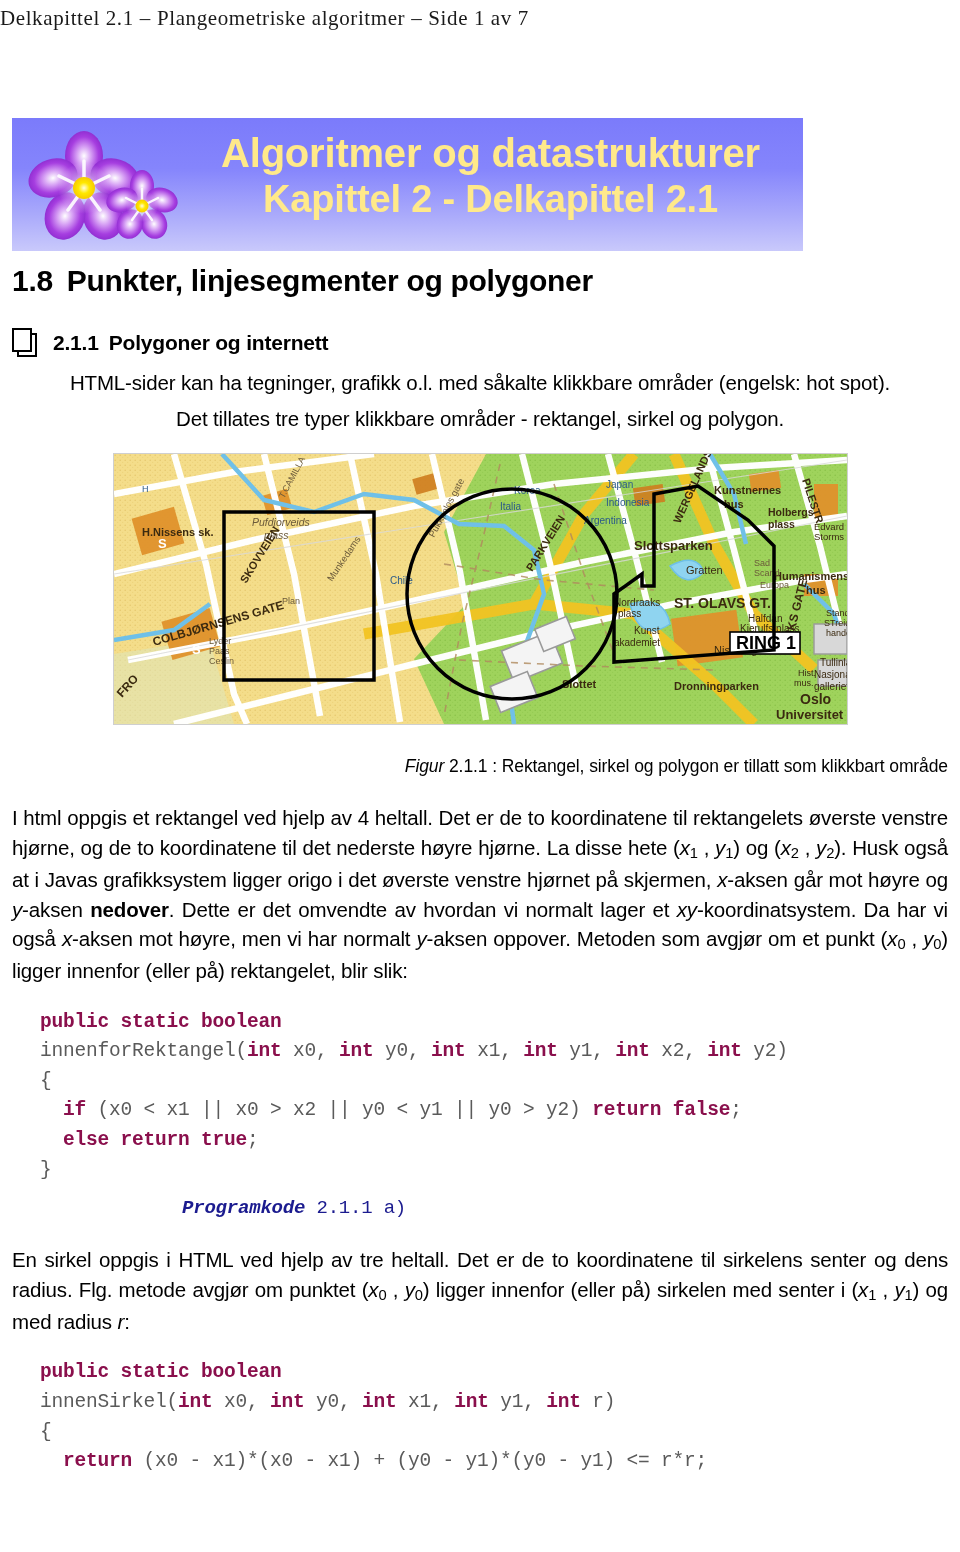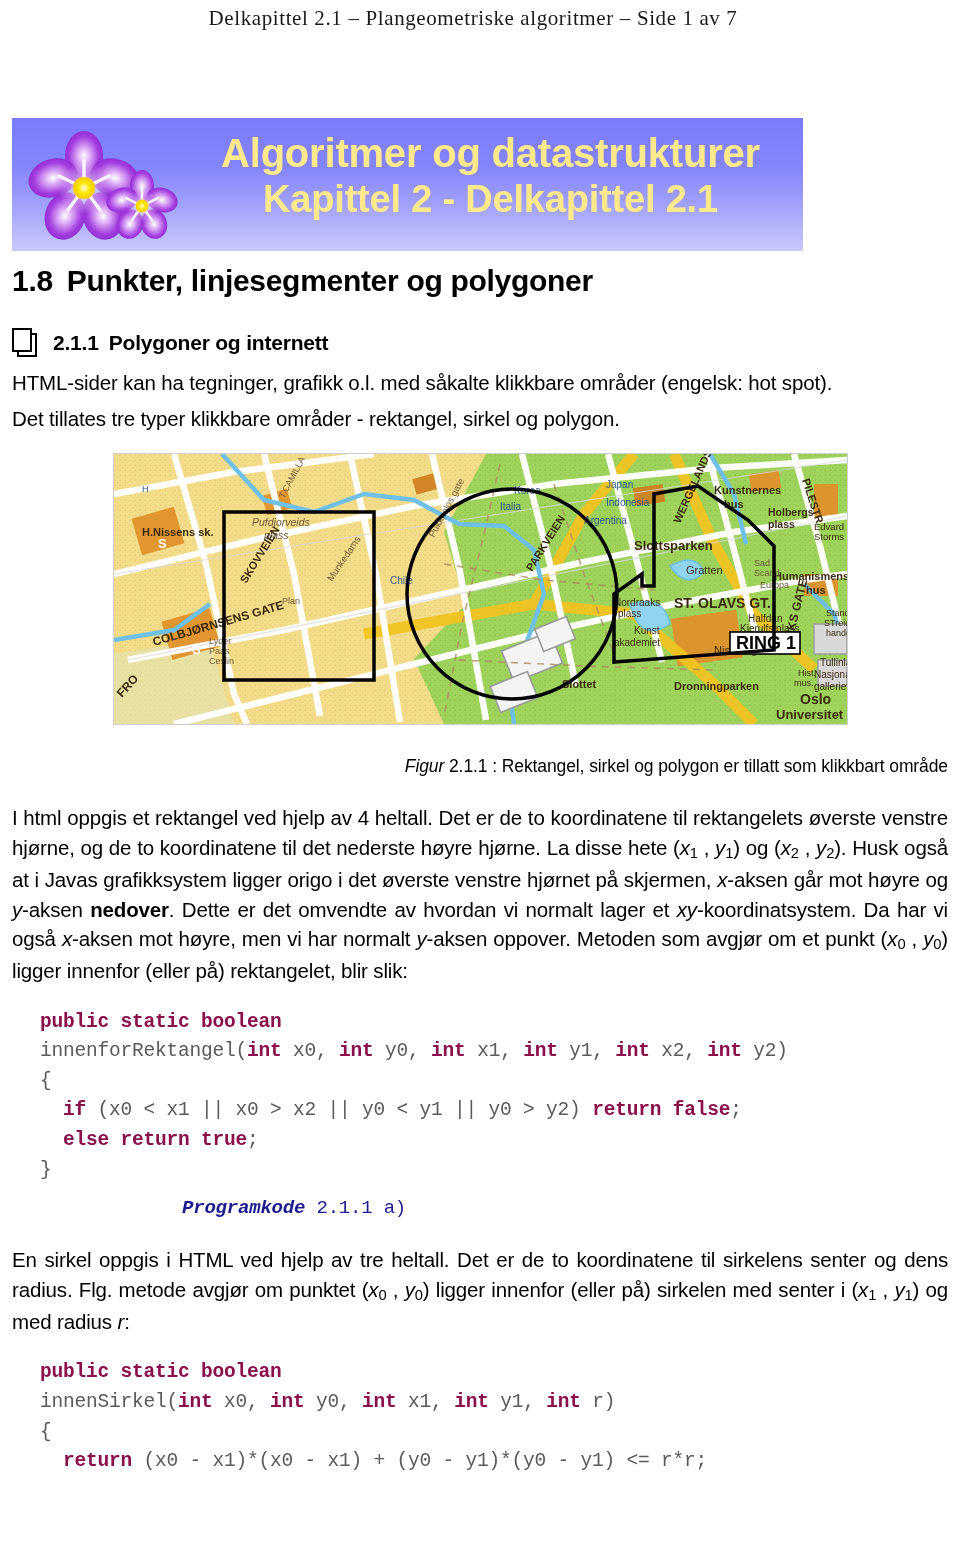--- a/index.html
+++ b/index.html
@@ -12,21 +12,21 @@
     width: 960px;
     height: 1552px;
     overflow: hidden;
     font-family: "Liberation Sans", sans-serif;
     color: #000000;
     position: relative;
   }
 
   
   .running-head {
-    text-align: center;
+    text-align: left;
     font-family: "Liberation Serif", serif;
     font-size: 21px;
     letter-spacing: 0.6px;
     color: #1a1a1a;
     padding: 6px 14px 0 0;
     white-space: nowrap;
   }
   .running-head .sep { padding: 0 6px; }
 
   
@@ -106,21 +106,21 @@
     font-weight: bold;
     margin: 0;
     letter-spacing: -0.2px;
   }
   h3.subsection-title .num { margin-right: 10px; }
 
   p.body {
     font-size: 20.5px;
     line-height: 1.45;
     margin: 0 0 6px 0;
-    text-align: left;
+    text-align: center;
     letter-spacing: -0.15px;
   }
   p.body.spaced { margin-top: 26px; }
   p.body.justify { text-align: justify; text-justify: inter-word; }
   p.body i { font-style: italic; }
   p.body b { font-weight: bold; }
 
   
   .figure-wrap {
     margin: 20px 0 0 0;

